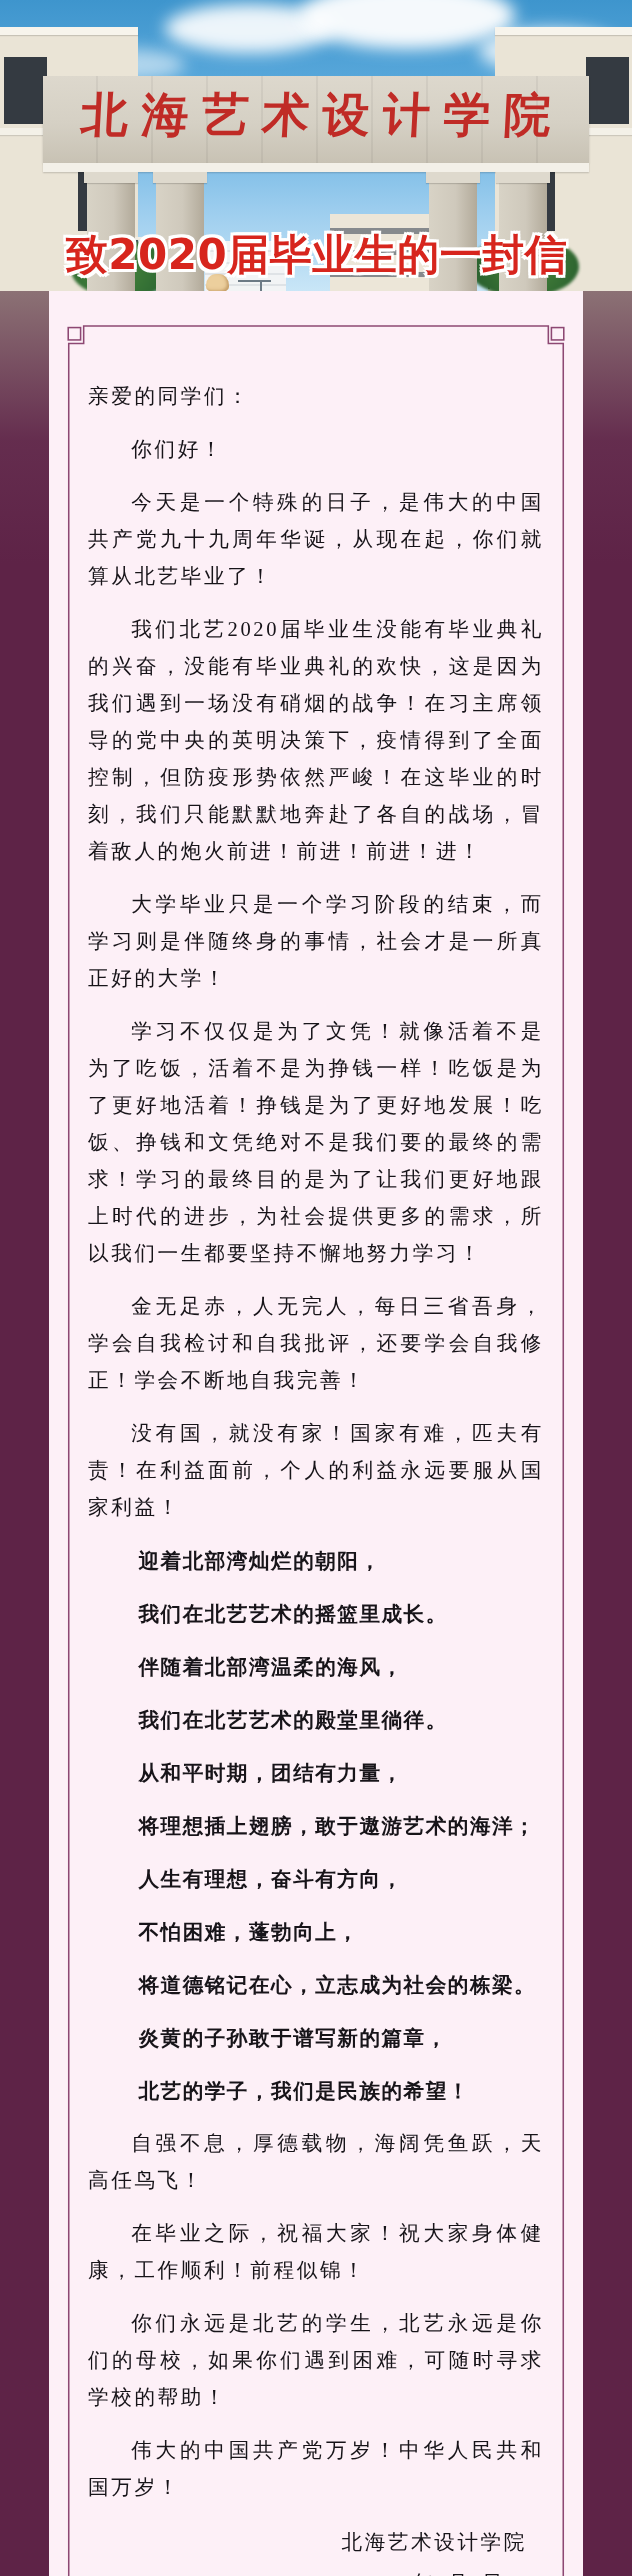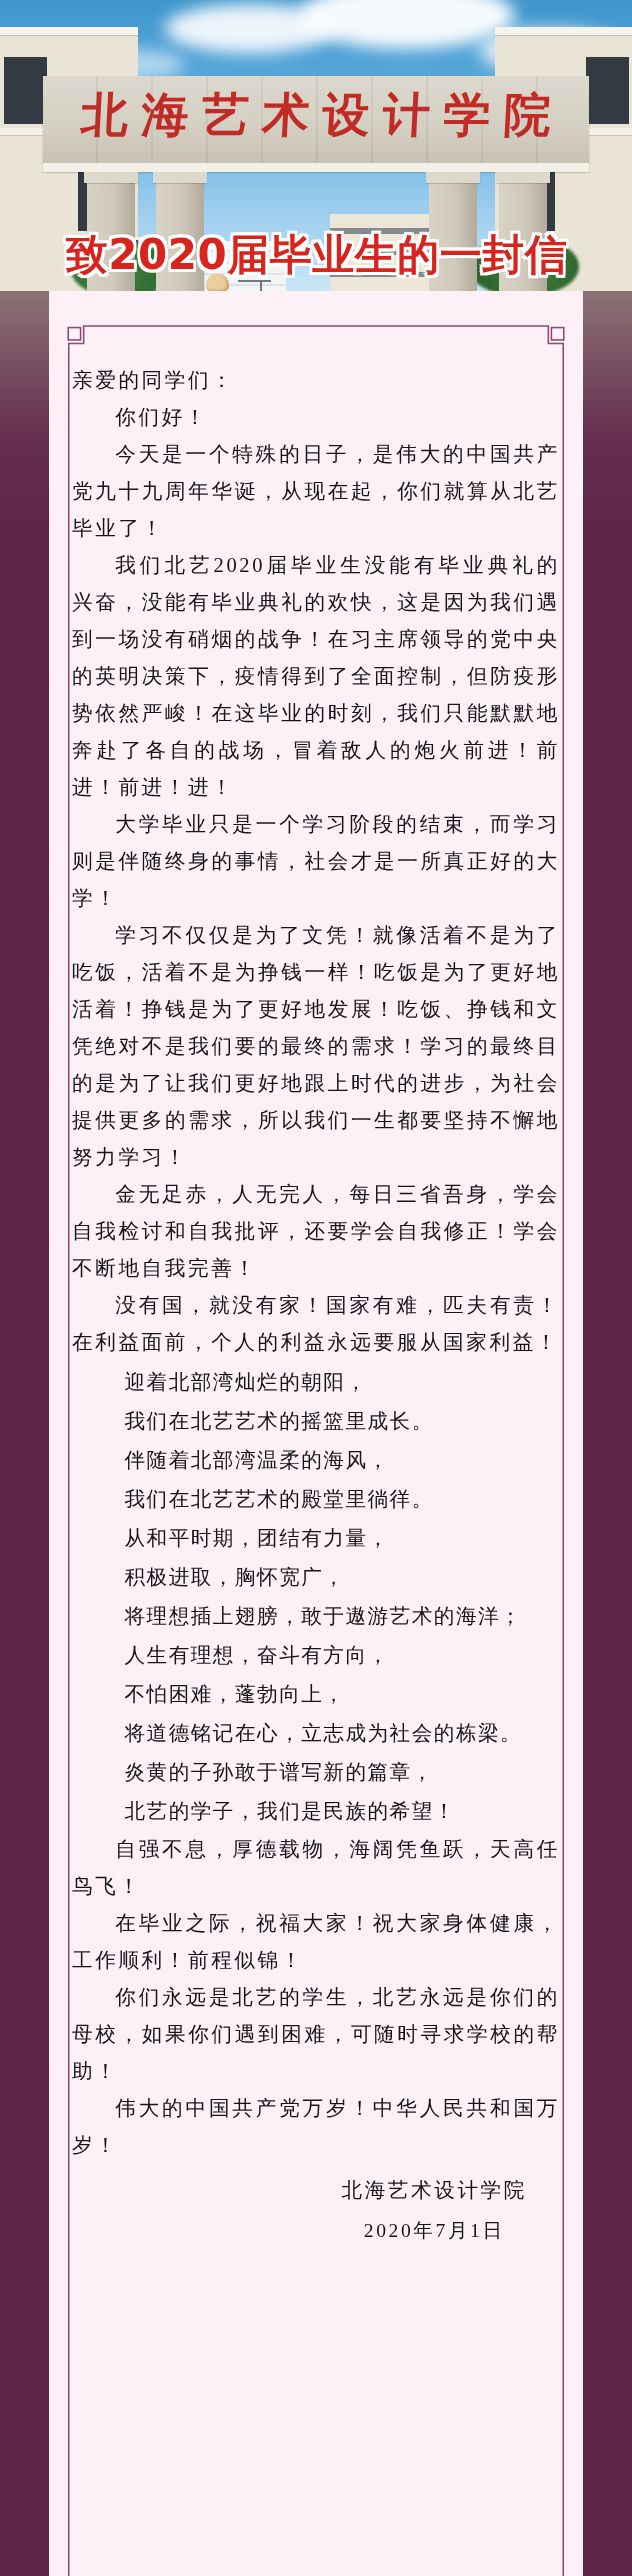--- a/index.html
+++ b/index.html
@@ -65,24 +65,24 @@
         background:linear-gradient(180deg,rgba(151,133,128,.8) 0%,rgba(113,63,92,.35) 55%,rgba(94,35,71,0) 100%);}
 
   
   .card{position:absolute;left:49px;top:291px;width:534px;height:2774px;background:#fdf0f7;overflow:hidden;}
   .frame-svg{position:absolute;left:0;top:0;z-index:5;pointer-events:none;}
 
   .letter{position:absolute;left:23px;top:71px;width:488px;z-index:2;color:#171419;
         font-family:"Liberation Serif","DejaVu Serif",serif;
         font-size:20.6px;line-height:37px;letter-spacing:2.6px;
         text-align:justify;text-justify:inter-ideograph;}
-  .letter p{margin:0;}
+  .letter p{margin:16px;}
   .letter p.indent{text-indent:2.1em;}
-  .poem p{margin:2px;text-indent:2.45em;font-family:"Liberation Sans","DejaVu Sans",sans-serif;
-        font-weight:400;letter-spacing:1.5px;}
+  .poem p{margin:16px;text-indent:2.45em;font-family:"Liberation Sans","DejaVu Sans",sans-serif;
+        font-weight:700;letter-spacing:1.5px;}
   .sig-block{margin:6.2px 33px 0 auto;width:max-content;text-align:center;}
   .sig-line{font-size:20.6px;line-height:41px;}
   .date-line{font-size:19.6px;line-height:40px;}
 </style>
 </head>
 <body>
 
 <div class="page">
 
   <div class="hero">
@@ -152,21 +152,20 @@
       <p class="indent">学习不仅仅是为了文凭！就像活着不是为了吃饭，活着不是为挣钱一样！吃饭是为了更好地活着！挣钱是为了更好地发展！吃饭、挣钱和文凭绝对不是我们要的最终的需求！学习的最终目的是为了让我们更好地跟上时代的进步，为社会提供更多的需求，所以我们一生都要坚持不懈地努力学习！</p>
       <p class="indent">金无足赤，人无完人，每日三省吾身，学会自我检讨和自我批评，还要学会自我修正！学会不断地自我完善！</p>
       <p class="indent">没有国，就没有家！国家有难，匹夫有责！在利益面前，个人的利益永远要服从国家利益！</p>
 
       <div class="poem">
         <p>迎着北部湾灿烂的朝阳，</p>
         <p>我们在北艺艺术的摇篮里成长。</p>
         <p>伴随着北部湾温柔的海风，</p>
         <p>我们在北艺艺术的殿堂里徜徉。</p>
         <p>从和平时期，团结有力量，</p>
-        <p>积极进取，胸怀宽广，</p>
         <p>将理想插上翅膀，敢于遨游艺术的海洋；</p>
         <p>人生有理想，奋斗有方向，</p>
         <p>不怕困难，蓬勃向上，</p>
         <p>将道德铭记在心，立志成为社会的栋梁。</p>
         <p>炎黄的子孙敢于谱写新的篇章，</p>
         <p>北艺的学子，我们是民族的希望！</p>
       </div>
 
       <p class="indent">自强不息，厚德载物，海阔凭鱼跃，天高任鸟飞！</p>
       <p class="indent">在毕业之际，祝福大家！祝大家身体健康，工作顺利！前程似锦！</p>

